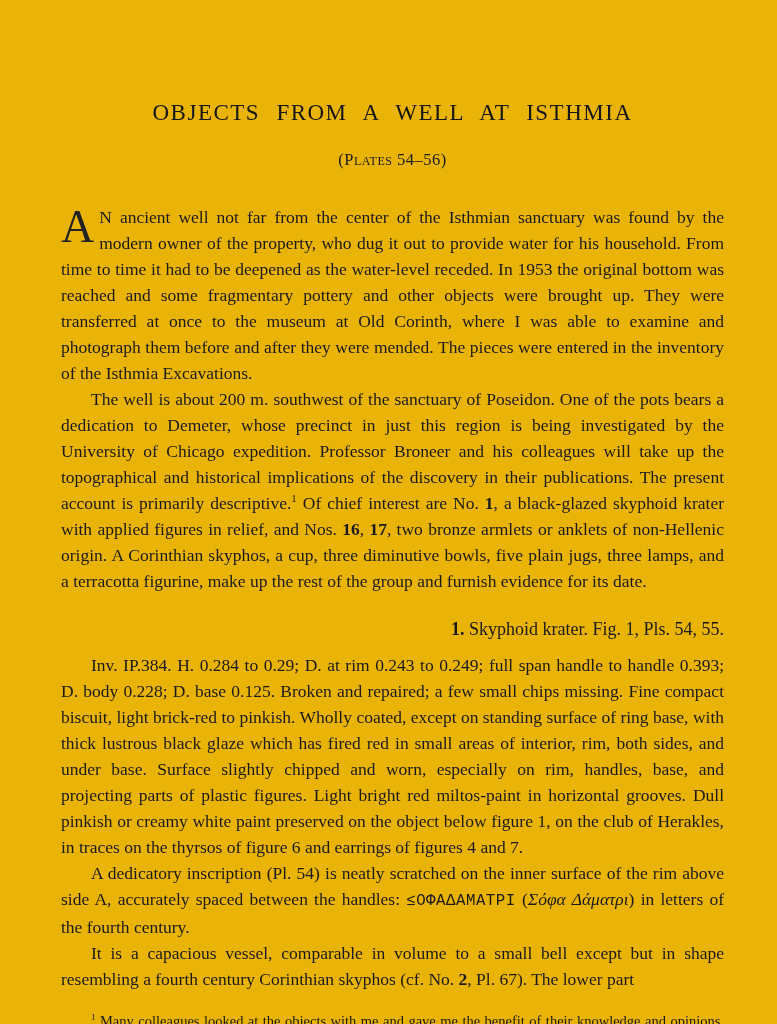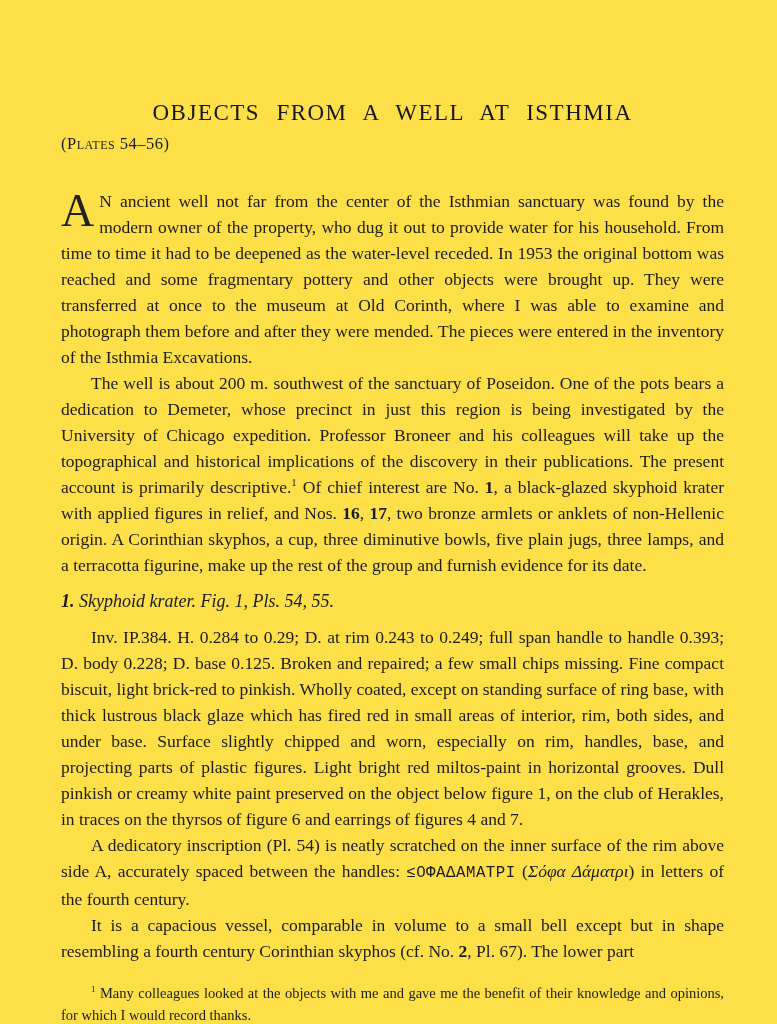--- a/index.html
+++ b/index.html
@@ -5,21 +5,21 @@
   html, body {
     margin: 0;
     padding: 0;
     background: #e8e8e6;
   }
   .scan-page {
     position: relative;
     width: 777px;
     height: 1024px;
     margin: 0 auto;
-    background: #fde047;
+    background: #eab308;
     color: #1b1b1b;
     font-family: "Liberation Serif", "DejaVu Serif", serif;
     overflow: hidden;
     box-sizing: border-box;
   }
   .text-block {
     position: absolute;
     left: 61px;
     top: 0;
     width: 663px;
@@ -27,21 +27,22 @@
   .article-title {
     margin: 100px 0 0 0;
     text-align: center;
     font-size: 23px;
     font-weight: normal;
     letter-spacing: 1.5px;
     word-spacing: 9px;
     color: #161616;
   }
   .plates-line {
-    margin-top: 8px;
+    margin-top: 24px;
+    text-align: center;
     font-size: 16.5px;
     font-variant: small-caps;
     letter-spacing: 0.5px;
   }
   .body-text {
     margin-top: 34px;
     font-size: 17.5px;
     line-height: 26px;
     text-align: justify;
   }
@@ -53,26 +54,25 @@
     text-indent: 0;
   }
   .dropcap {
     float: left;
     font-size: 46px;
     line-height: 40px;
     padding: 3px 5px 0 0;
     color: #222;
   }
   .entry-heading {
-    margin: 10px 0 10px 0;
+    margin: 22px 0 10px 0;
     font-size: 18px;
     font-weight: normal;
-    text-align: left;
+    text-align: right;
     text-indent: 0;
-    font-style: italic;
   }
   .footnote {
     margin-top: 18px;
     font-size: 14.5px;
     line-height: 22px;
     text-align: justify;
   }
   .footnote .fn-body {
     text-indent: 30px;
     margin: 0;

